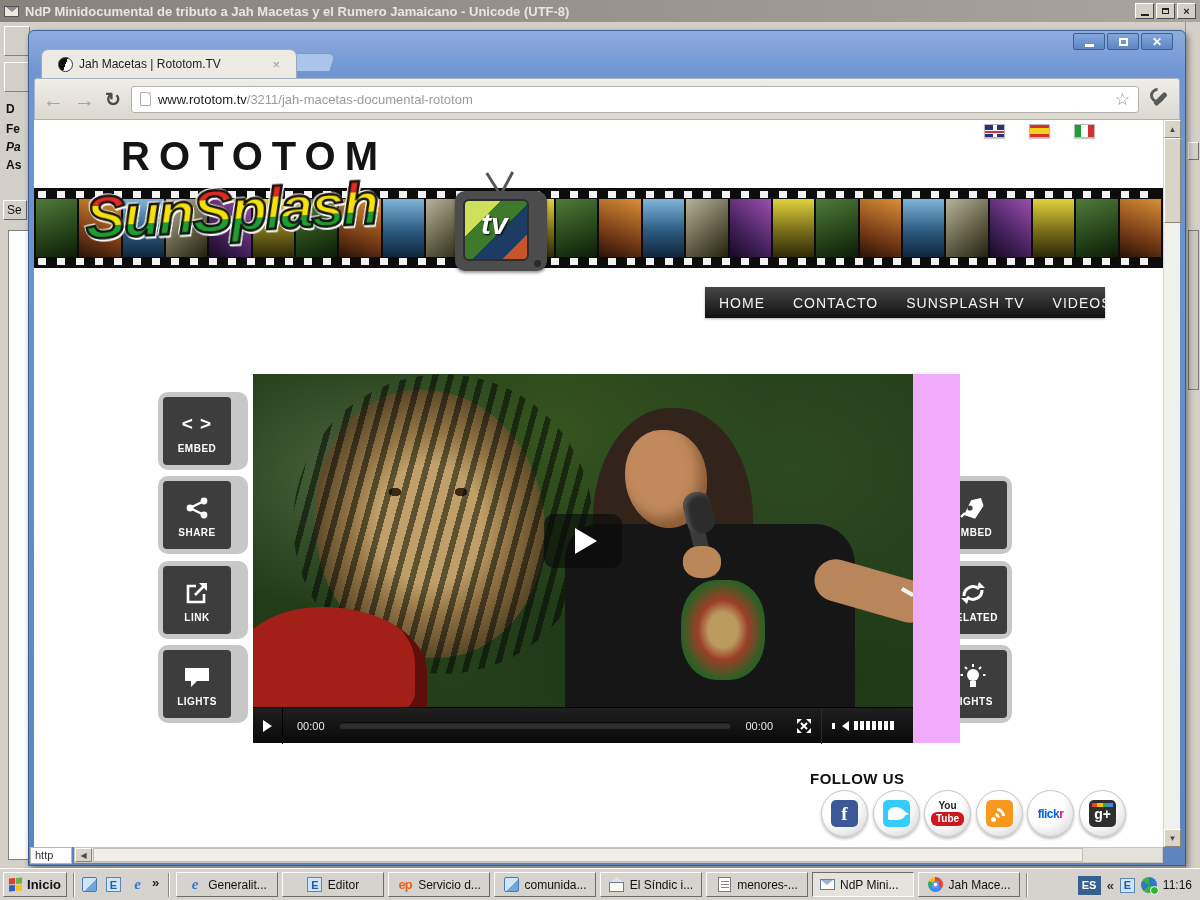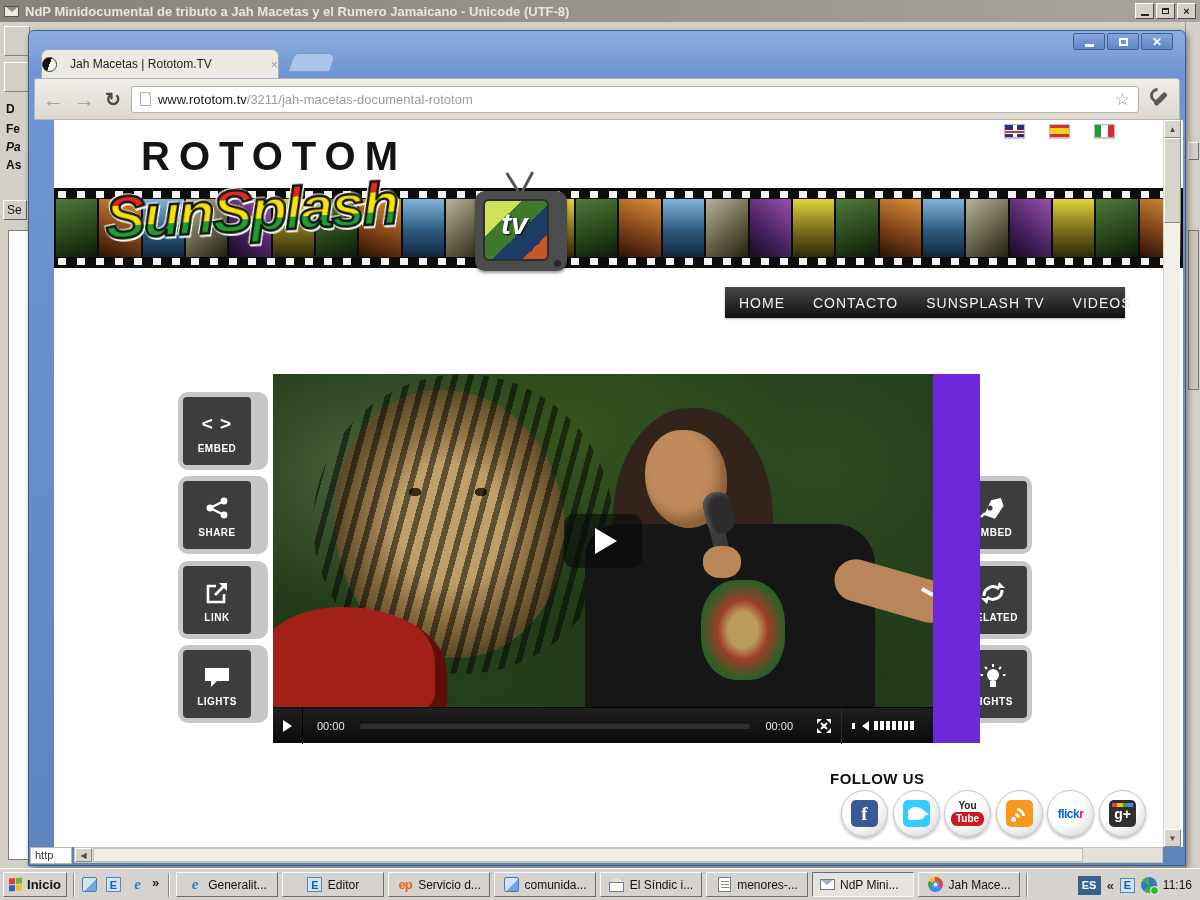--- a/index.html
+++ b/index.html
@@ -28,23 +28,23 @@
     border:1px solid; border-color:#fff #666 #666 #fff; font-size:12px; color:#111; padding:2px 0 0 3px; }
   .bg-white { position:absolute; left:8px; top:208px; width:20px; height:630px; background:#fff; border:1px solid #808080; border-right:none; }
   .bg-rightstrip { position:absolute; right:0; top:22px; width:15px; height:846px; background:#d4d0c8; border-left:1px solid #9a968e; }
   .bg-rs-btn { position:absolute; left:2px; top:120px; width:11px; height:18px; border:1px solid; border-color:#fff #707070 #707070 #fff; }
   .bg-rs-thumb { position:absolute; left:2px; top:208px; width:11px; height:160px; border:1px solid #7a7a7a; background:#cbc7bf; }
 
   
   .browser { position:absolute; left:28px; top:30px; width:1158px; height:836px;
     background:linear-gradient(180deg,#8fadde 0,#6f96d2 40px,#5d84bd 100%);
     border:1px solid #3b5e94; border-radius:6px 6px 0 0; box-shadow:2px 3px 6px rgba(0,0,0,.45); }
-  .tab { position:absolute; left:12px; top:18px; width:238px; height:29px; background:#edeae4;
+  .tab { position:absolute; left:12px; top:18px; width:256px; height:29px; background:#edeae4;
     border:1px solid #9aa7bd; border-bottom:none; border-radius:7px 7px 0 0;
-    display:flex; align-items:center; padding:0 0; gap:13px; z-index:3; }
+    display:flex; align-items:center; padding:0 16px; gap:6px; z-index:3; }
   .favicon { width:15px; height:15px; border-radius:50%;
     background:conic-gradient(from 200deg,#111 0 180deg,#fdfdfd 180deg 360deg); border:1px solid #333; }
   .tab-title { font-size:12px; color:#222; flex:1; white-space:nowrap; overflow:hidden; }
   .tab-close { font-size:13px; color:#9a9a9a; cursor:default; }
   .newtab { position:absolute; left:262px; top:22px; width:42px; height:19px; background:#abc4ec;
     border:1px solid #7b99c6; border-radius:5px 7px 0 0; transform:skewX(-18deg); z-index:2; }
   .win-controls { position:absolute; right:12px; top:2px; display:flex; gap:2px; z-index:3; }
   .wc-btn { width:32px; height:17px; background:linear-gradient(180deg,#84a6dd,#5e86c2);
     border:1px solid #3c5f96; border-radius:2px; display:flex; align-items:center; justify-content:center; }
   .wc-min { width:9px; height:3px; background:#fff; margin-top:7px; }
@@ -61,21 +61,21 @@
   .doc-icon { width:11px; height:14px; border:1px solid #a9a9a9; border-radius:1px; position:relative; background:#fff; }
   .doc-icon::before { content:""; position:absolute; right:-1px; top:-1px; border-left:5px solid transparent; border-top:5px solid #d4d0c8; }
   .url { font-size:13px; white-space:nowrap; overflow:hidden; flex:1; }
   .url-host { color:#1b1b1b; }
   .url-path { color:#9b9b9b; }
   .star { font-size:17px; color:#8f8f8f; }
   .wrench { width:22px; height:22px; position:relative; }
   .wrench::before { content:""; position:absolute; left:9px; top:3px; width:5px; height:16px; background:#5a5a5a; transform:rotate(45deg); border-radius:2px; }
   .wrench::after { content:""; position:absolute; left:1px; top:0; width:9px; height:9px; border:3px solid #5a5a5a; border-radius:50%; border-top-color:transparent; transform:rotate(45deg); }
 
-  .content { position:absolute; left:5px; top:89px; width:1129px; height:727px; background:#fff; overflow:hidden;margin-left:20px; }
+  .content { position:absolute; left:5px; top:89px; width:1129px; height:727px; background:#fff; overflow:hidden; }
 
   
   .vscroll { position:absolute; left:1134px; top:89px; width:17px; height:727px; background:#f2f0ea; border-left:1px solid #d8d4cc; }
   .sb-btn { position:absolute; left:0; width:17px; height:18px; background:#d8d4c8; border:1px solid; border-color:#fff #8a867c #8a867c #fff;
     display:flex; align-items:center; justify-content:center; font-size:8px; color:#4a4a4a; }
   .vthumb { position:absolute; left:0; top:18px; width:17px; height:85px; background:#d8d4c8; border:1px solid; border-color:#fff #8a867c #8a867c #fff; }
   .hscroll { position:absolute; left:45px; top:816px; width:1089px; height:16px; background:#e4e1da; border:1px solid #c9c5bc; }
   .hs-btn { position:absolute; left:0; top:0; width:17px; height:14px; background:#d8d4c8; border:1px solid; border-color:#fff #8a867c #8a867c #fff;
     font-size:8px; color:#4a4a4a; display:flex; align-items:center; justify-content:center; }
   .hthumb { position:absolute; left:18px; top:0; width:990px; height:14px; background:#f0eee8; border:1px solid #c2beb4; }
@@ -119,21 +119,21 @@
     background:linear-gradient(135deg,#cfe05a 0 30%,#3f7a2c 30% 55%,#1d3c64 55% 80%,#c8542c 80% 100%); border:2px solid #2e2e2e; }
   .tv-label { position:absolute; left:26px; top:40px; color:#fff; font-size:30px; font-weight:bold; font-style:italic;
     text-shadow:1px 1px 2px #000; z-index:2; }
   .tv-knob { position:absolute; right:6px; bottom:4px; width:7px; height:7px; background:#2a2a2a; border-radius:50%; }
 
   .navbar { position:absolute; left:671px; top:167px; width:400px; height:31px;
     background:linear-gradient(180deg,#474747,#111); display:flex; align-items:center; box-shadow:0 1px 2px rgba(0,0,0,.3); }
   .nav-item { color:#f2f2f2; font-size:14px; letter-spacing:1px; padding:0 14px; white-space:nowrap; }
 
   
-  .video { position:absolute; left:219px; top:254px; width:707px; height:369px; background:#6d28d9; z-index:4; }
+  .video { position:absolute; left:219px; top:254px; width:707px; height:369px; background:#f0abfc; z-index:4; }
   .scene { position:absolute; left:0; top:0; width:660px; height:333px; overflow:hidden; background:#223c19;
     background-image:radial-gradient(180px 140px at 15% 30%,#4a633c,transparent),
       radial-gradient(220px 170px at 45% 18%,#35551f,transparent),
       radial-gradient(260px 210px at 82% 28%,#2c4a22,transparent),
       radial-gradient(220px 170px at 70% 82%,#1c3314,transparent),
       radial-gradient(170px 130px at 30% 88%,#24401a,transparent); }
   .mural-face { position:absolute; left:62px; top:16px; width:230px; height:268px;
     background:radial-gradient(closest-side,#cfa86f 0 45%,#9a7548 70%,#5f4a2a 100%); border-radius:46% 54% 48% 52%; opacity:.9; }
   .mural-dreads { position:absolute; left:40px; top:0; width:300px; height:300px; border-radius:50%;
     background:repeating-linear-gradient(105deg,rgba(18,24,8,.55) 0 6px,transparent 6px 15px); mix-blend-mode:multiply; }

